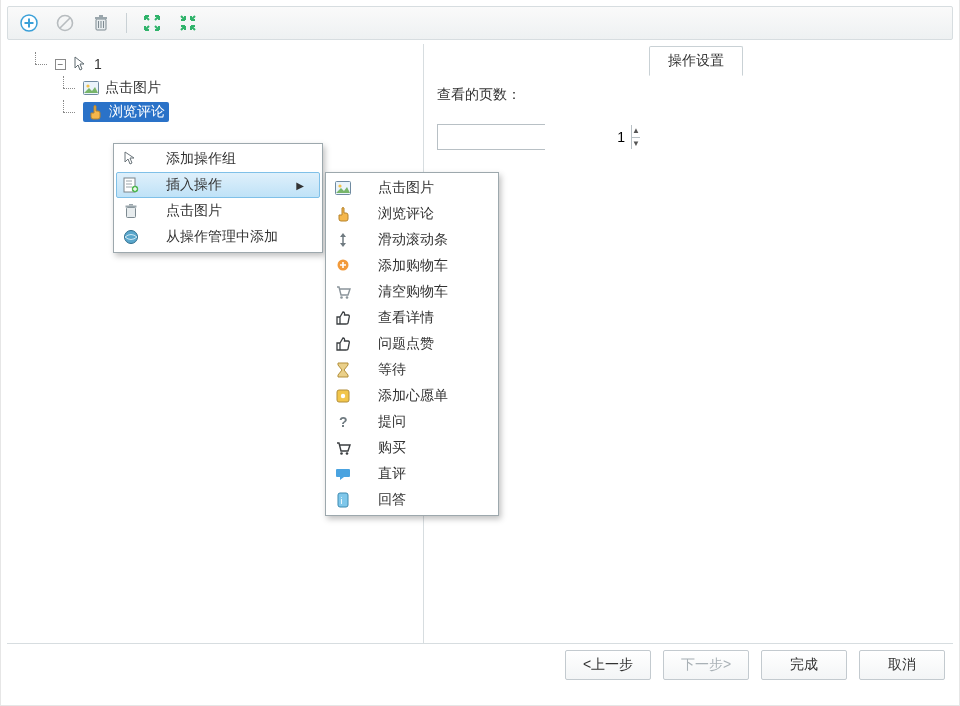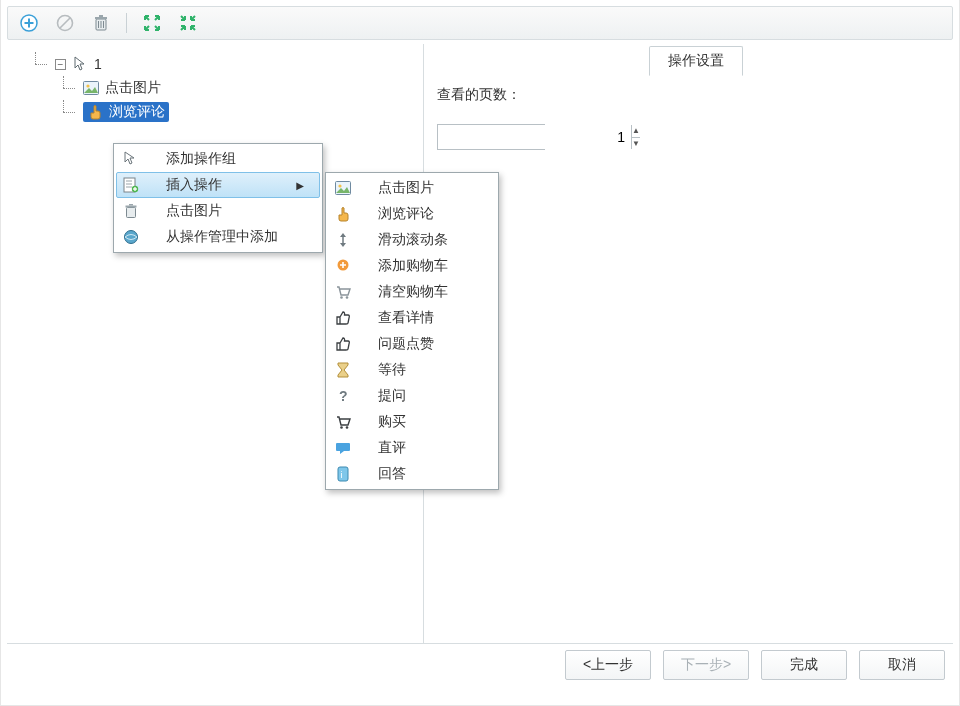--- a/index.html
+++ b/index.html
@@ -521,20 +521,29 @@
       <div class="ctx-item">
         <span class="ci-icon">
             <svg width="12" height="16" viewBox="0 0 12 16">
               <path d="M1 1 L11 1 L11 3 L7 8 L11 13 L11 15 L1 15 L1 13 L5 8 L1 3 Z" fill="#ead08a" stroke="#b38f3a"></path>
             </svg>
           </span>
         <span class="ci-label">等待</span>
       </div>
       <div class="ctx-item">
         <span class="ci-icon">
+            <svg width="14" height="14" viewBox="0 0 14 14">
+              <rect x="1" y="1" width="12" height="12" rx="2" fill="#f2c64b" stroke="#b38f3a"></rect>
+              <circle cx="7" cy="7" r="2.2" fill="#fff"></circle>
+            </svg>
+          </span>
+        <span class="ci-label">添加心愿单</span>
+      </div>
+      <div class="ctx-item">
+        <span class="ci-icon">
             <svg width="14" height="16" viewBox="0 0 14 16">
               <text x="3" y="13" font-size="14" font-weight="bold" fill="#6f7a80">?</text>
             </svg>
           </span>
         <span class="ci-label">提问</span>
       </div>
       <div class="ctx-item">
         <span class="ci-icon">
             <svg width="16" height="16" viewBox="0 0 16 16">
               <path d="M2 3 L4 3 L6 11 L13 11 L15 5 L5 5" fill="none" stroke="#3b3f42" stroke-width="1.4"></path>

